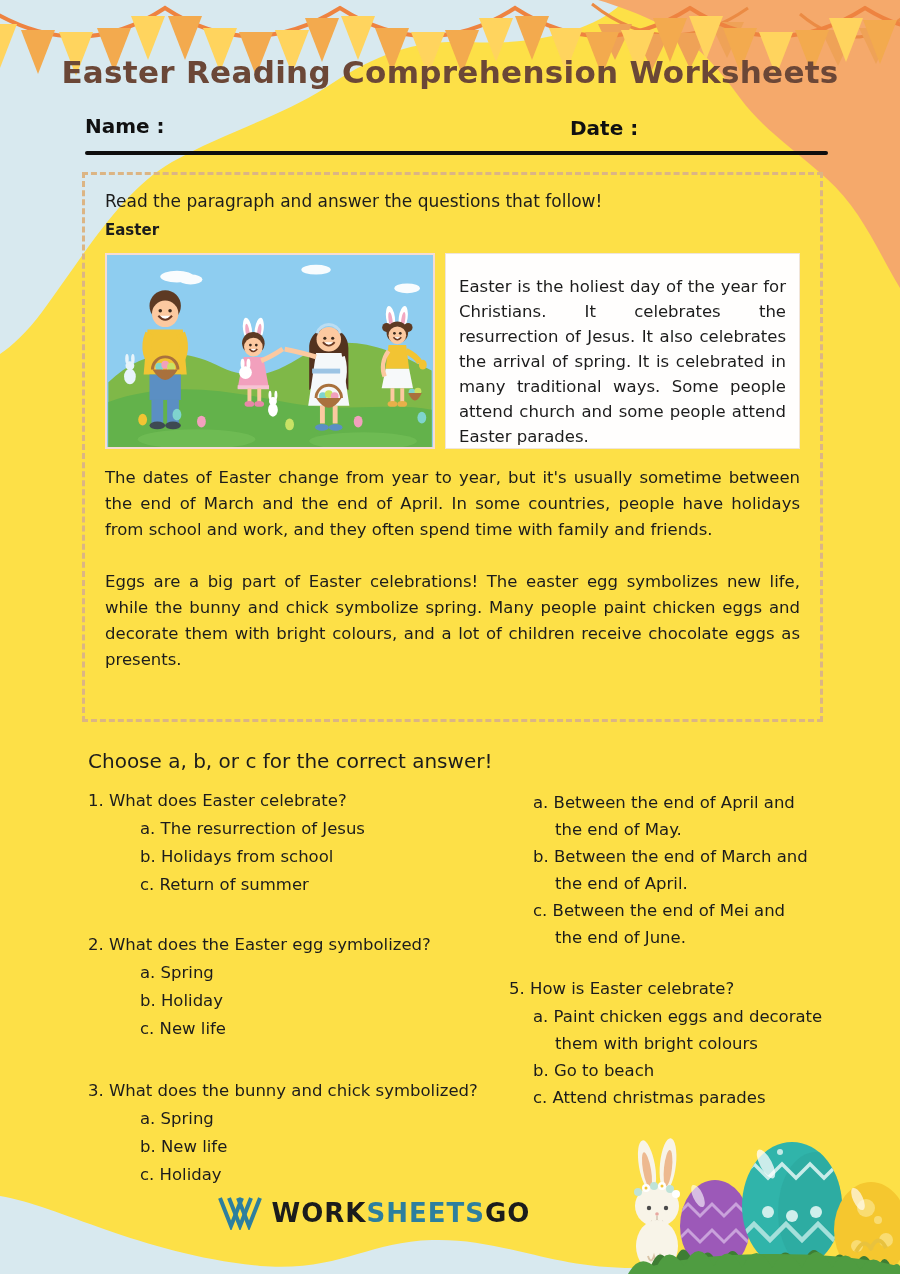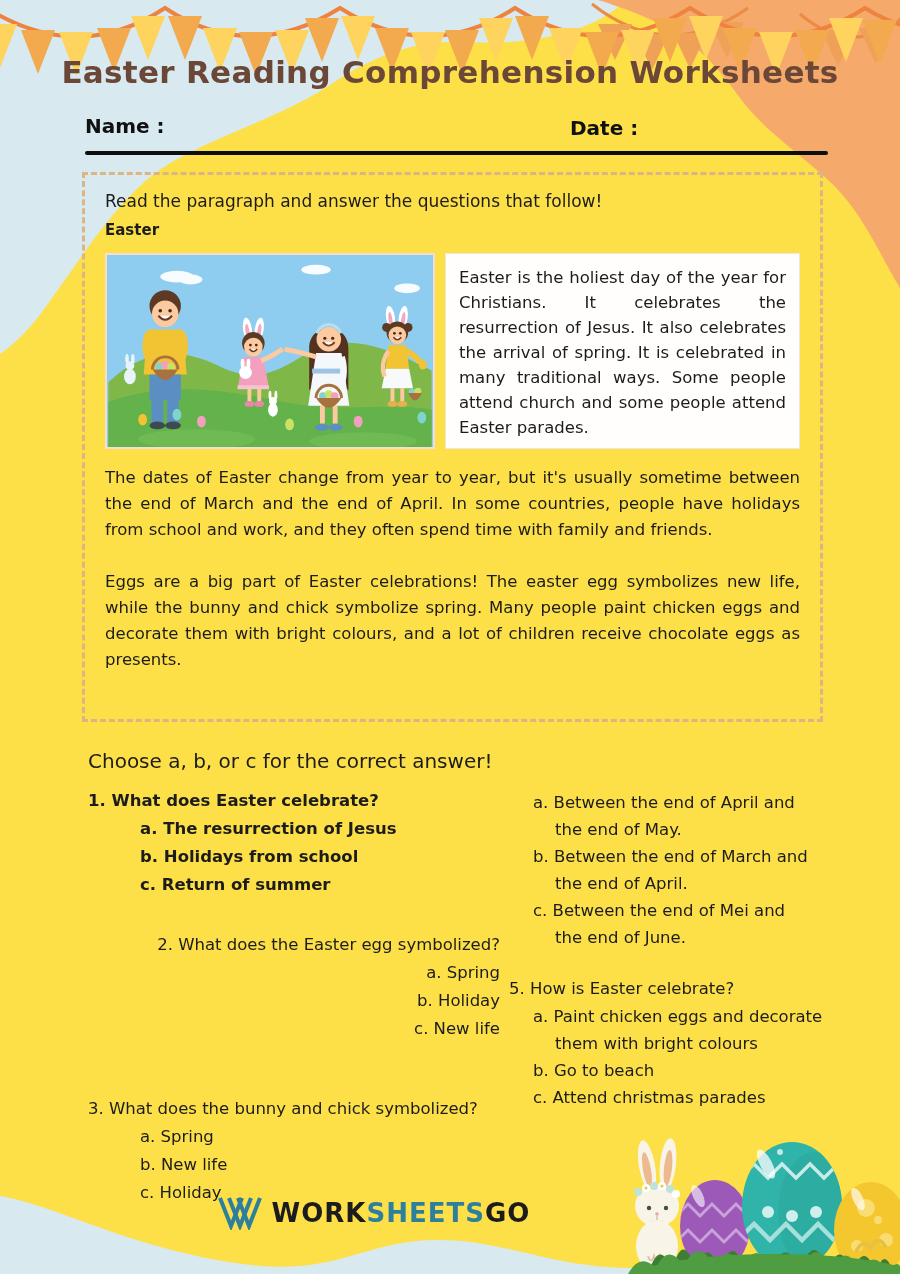--- a/index.html
+++ b/index.html
@@ -18,33 +18,33 @@
   .date-blank{position:absolute;top:120px;left:640px;width:185px;height:24px;}
   .divider{position:absolute;top:151px;left:85px;width:743px;height:4px;background:#0e0e0e;border-radius:2px;}
 
   
   .passage-box{position:absolute;top:172px;left:82px;width:741px;height:550px;box-sizing:border-box;
                border:3px dashed #DCB584;padding:14px 20px 0 20px;}
   .instruction{font-size:17px;line-height:24px;}
   .passage-heading{font-size:15px;font-weight:700;margin:8px 0 14px 0;}
   .passage-row{display:flex;gap:10px;height:196px;}
   .scene-frame{flex:none;width:326px;height:192px;border:2px solid #F5DCD4;box-sizing:content-box;background:#8ECDF0;}
-  .reading-col{flex:1;border:1px solid #F0E5DA;box-sizing:border-box;padding:11px 13px;background:#fffefd;}
+  .reading-col{flex:1;border:1px solid #F0E5DA;box-sizing:border-box;padding:20px 13px;background:#fffefd;}
   .jtext{font-size:16.5px;line-height:25px;text-align:justify;text-justify:inter-word;}
   .para{font-size:16.5px;line-height:26px;text-align:justify;}
   .p2{margin-top:16px;}
   .p3{margin-top:26px;}
 
   
   .choose{position:absolute;top:749px;left:88px;font-size:20px;}
   .qcol{position:absolute;font-size:16.5px;}
   #qcol-left{top:787px;left:88px;width:412px;}
   #qcol-right{top:789px;left:509px;width:360px;}
-  .q-block-l{margin-bottom:32px;font-weight:bold;}
-  .q-block-l2{margin-bottom:52px;text-align:right;}
+  .q-block-l{margin-bottom:32px;}
+  .q-block-l2{margin-bottom:34px;}
   .q-block-r{margin-bottom:24px;}
   .q-text{line-height:28px;}
   .optL{margin-left:52px;line-height:28px;}
   .opt{margin-left:46px;text-indent:-22px;line-height:27px;white-space:pre-line;}
 
   
   .logo-row{position:absolute;top:1196px;left:0;width:748px;display:flex;justify-content:center;
             align-items:center;gap:10px;z-index:5;}
   .logo-text{font-size:26px;font-weight:700;letter-spacing:1px;}
   .lg-black{color:#1c1c1c;} .lg-teal{color:#2D7F9E;}

